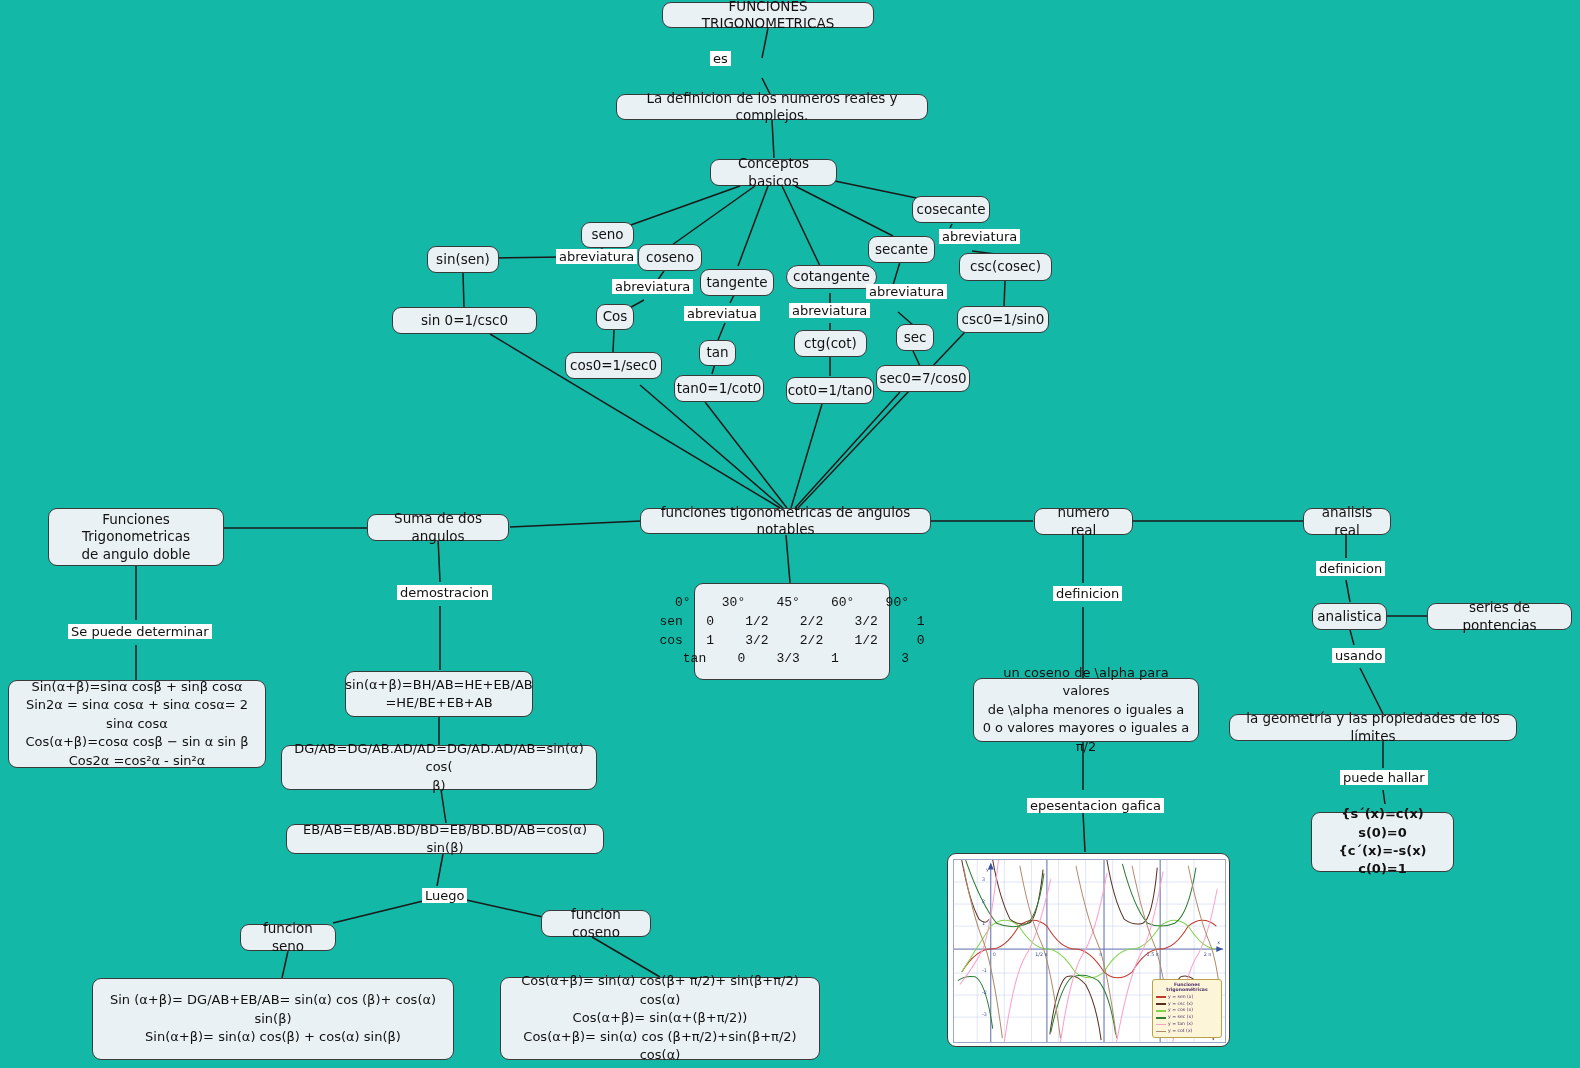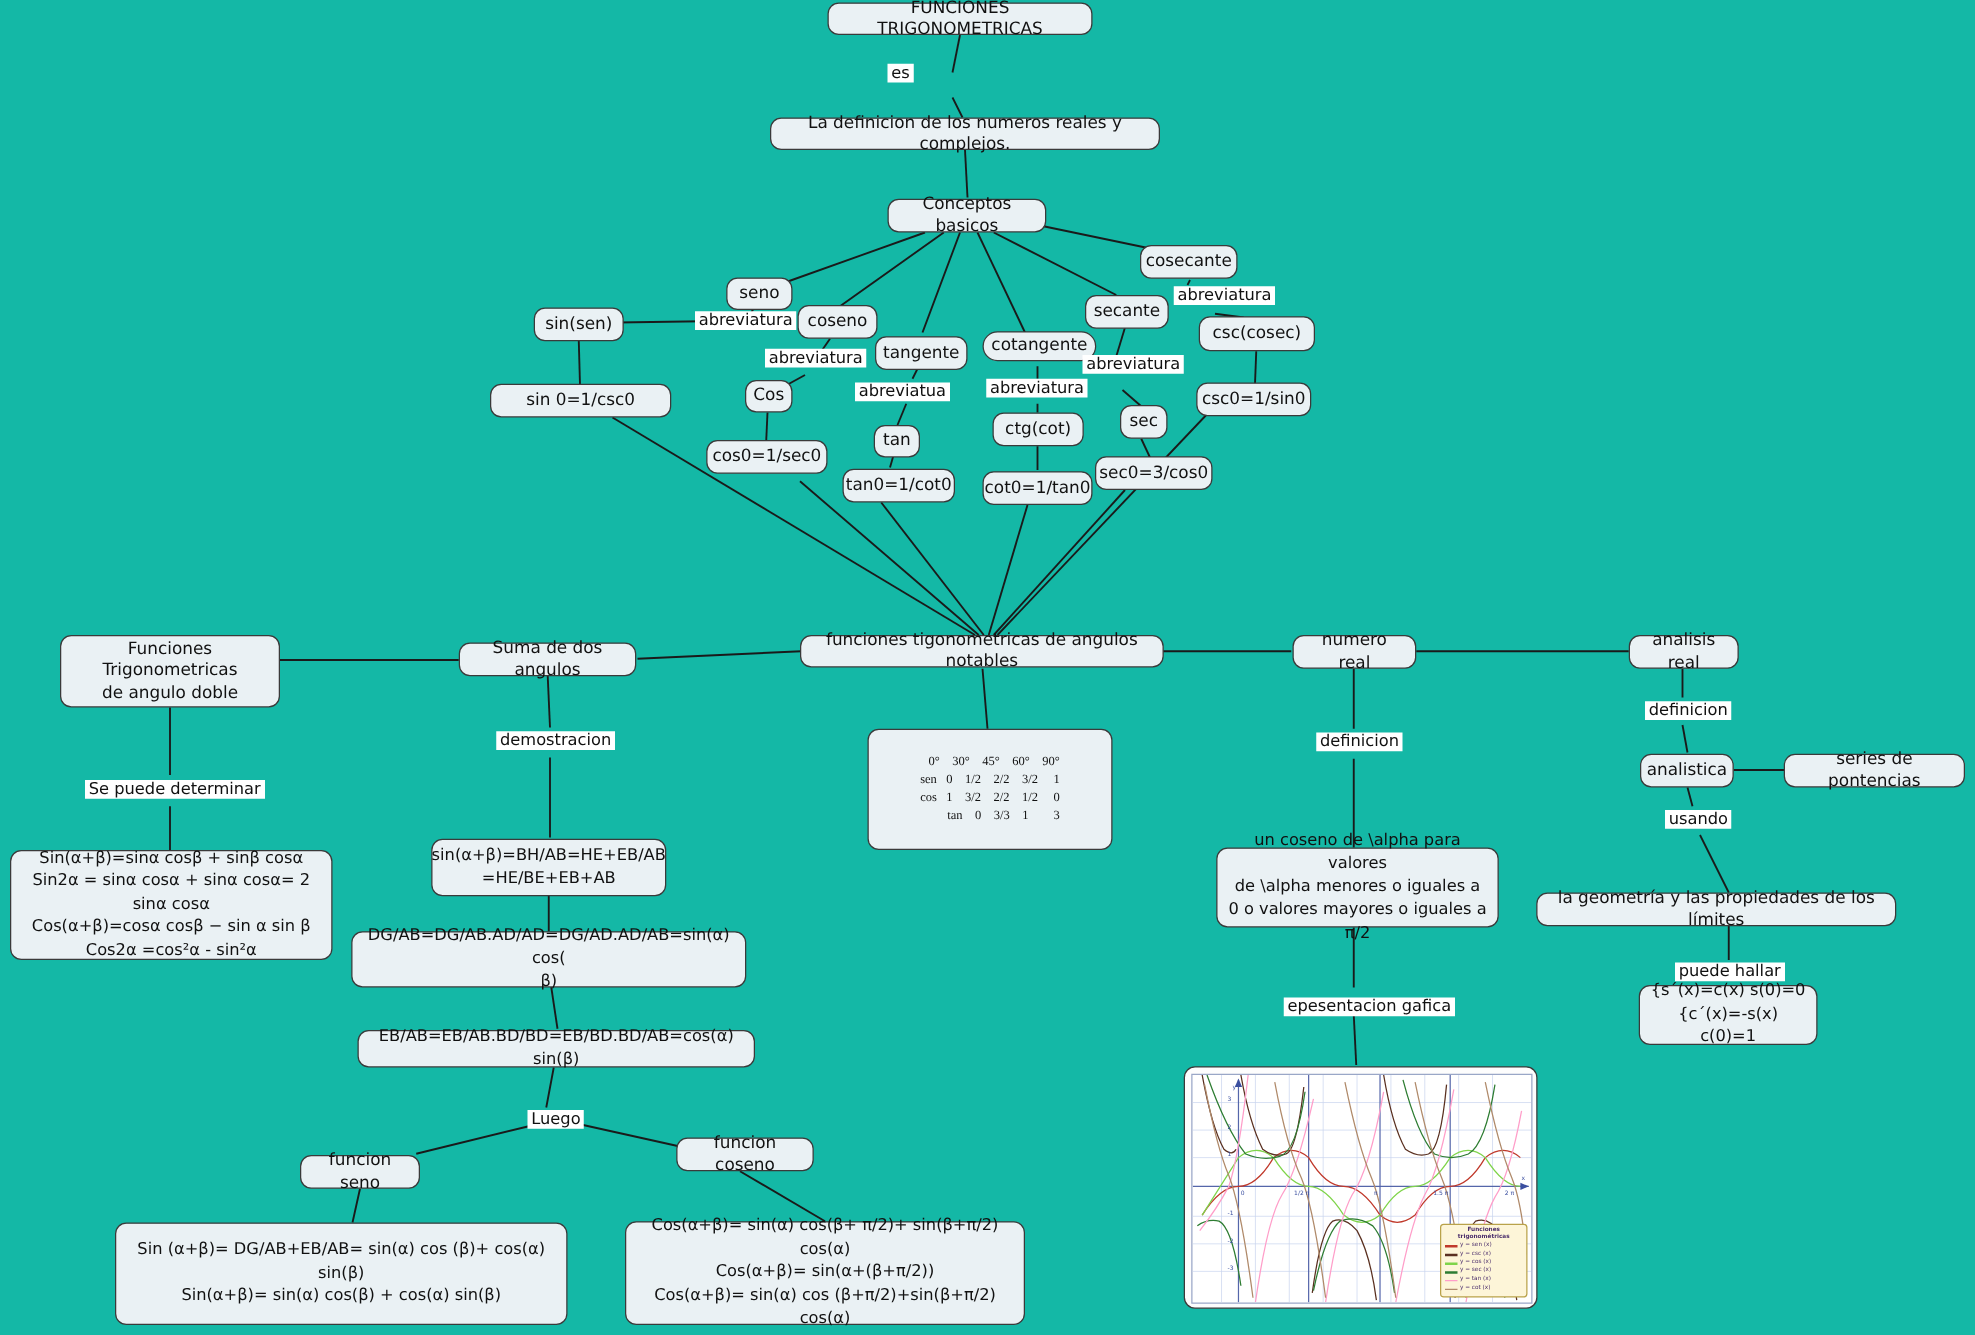--- a/index.html
+++ b/index.html
@@ -27,24 +27,24 @@
   .lbl{
     position:absolute;
     color:#111;
     font-size:13px;
     background:#fff;
     padding:0 3px;
     white-space:nowrap;
     z-index:3;
   }
   .mono-table{
-    font-family:Liberation Serif, serif;
-    font-size:10px;
+    font-family:Liberation Mono, monospace;
+    font-size:13px;
     line-height:1.45;
-    text-align:right;
+    text-align:left;
     white-space:pre;
   }
   .formula{font-size:13px;line-height:1.42;}
   .graphbox{
     position:absolute;
     background:#fdfdfd;
     border:1.4px solid #3a3a3a;
     border-radius:9px;
     padding:5px;
     box-sizing:border-box;
@@ -195,21 +195,21 @@
   <div class="node tight" style="left:959px;top:253px;width:93px;height:28px;">csc(cosec)</div>
 
   <div class="node tight" style="left:392px;top:307px;width:145px;height:27px;">sin 0=1/csc0</div>
 
   <div class="node tight" style="left:565px;top:352px;width:97px;height:27px;">cos0=1/sec0</div>
 
   <div class="node tight" style="left:674px;top:375px;width:90px;height:27px;">tan0=1/cot0</div>
 
   <div class="node tight" style="left:786px;top:377px;width:88px;height:27px;">cot0=1/tan0</div>
 
-  <div class="node tight" style="left:876px;top:365px;width:94px;height:27px;">sec0=3/cos0</div>
+  <div class="node tight" style="left:876px;top:365px;width:94px;height:27px;">sec0=7/cos0</div>
 
   <div class="node tight" style="left:957px;top:306px;width:92px;height:27px;">csc0=1/sin0</div>
 
   <div class="node tight" style="left:640px;top:508px;width:291px;height:26px;">funciones tigonometricas de angulos notables</div>
 
   <div class="node mono-table" style="left:694px;top:583px;width:196px;height:97px;">  0°    30°    45°    60°    90°
 sen   0    1/2    2/2    3/2     1
 cos   1    3/2    2/2    1/2     0
    tan    0    3/3    1        3</div>
 
@@ -249,21 +249,21 @@
 0 o valores mayores o iguales a π/2</div>
 
   <div class="node tight" style="left:1303px;top:508px;width:88px;height:27px;">analisis real</div>
 
   <div class="node tight" style="left:1312px;top:603px;width:75px;height:27px;">analistica</div>
 
   <div class="node tight" style="left:1427px;top:603px;width:145px;height:27px;">series de pontencias</div>
 
   <div class="node tight" style="left:1229px;top:714px;width:288px;height:27px;">la geometría y las propiedades de los límites</div>
 
-  <div class="node formula" style="left:1311px;top:788px;width:143px;height:48px;">{s´(x)=c(x)  s(0)=0
+  <div class="node formula" style="left:1311px;top:812px;width:143px;height:60px;font-weight:bold;">{s´(x)=c(x)  s(0)=0
 {c´(x)=-s(x)  c(0)=1</div>
 
   <div class="lbl" style="left:710px;top:51px;">es</div>
 
   <div class="lbl" style="left:556px;top:249px;">abreviatura</div>
 
   <div class="lbl" style="left:612px;top:279px;">abreviatura</div>
 
   <div class="lbl" style="left:684px;top:306px;">abreviatua</div>
 

